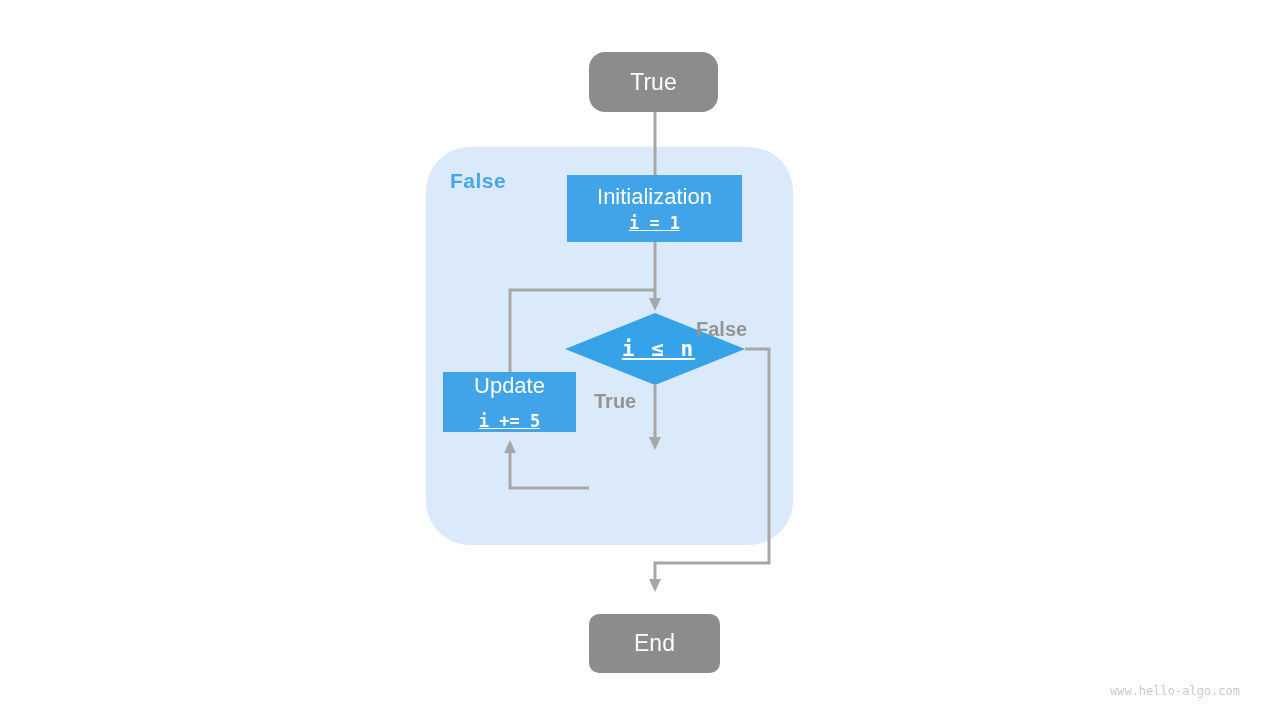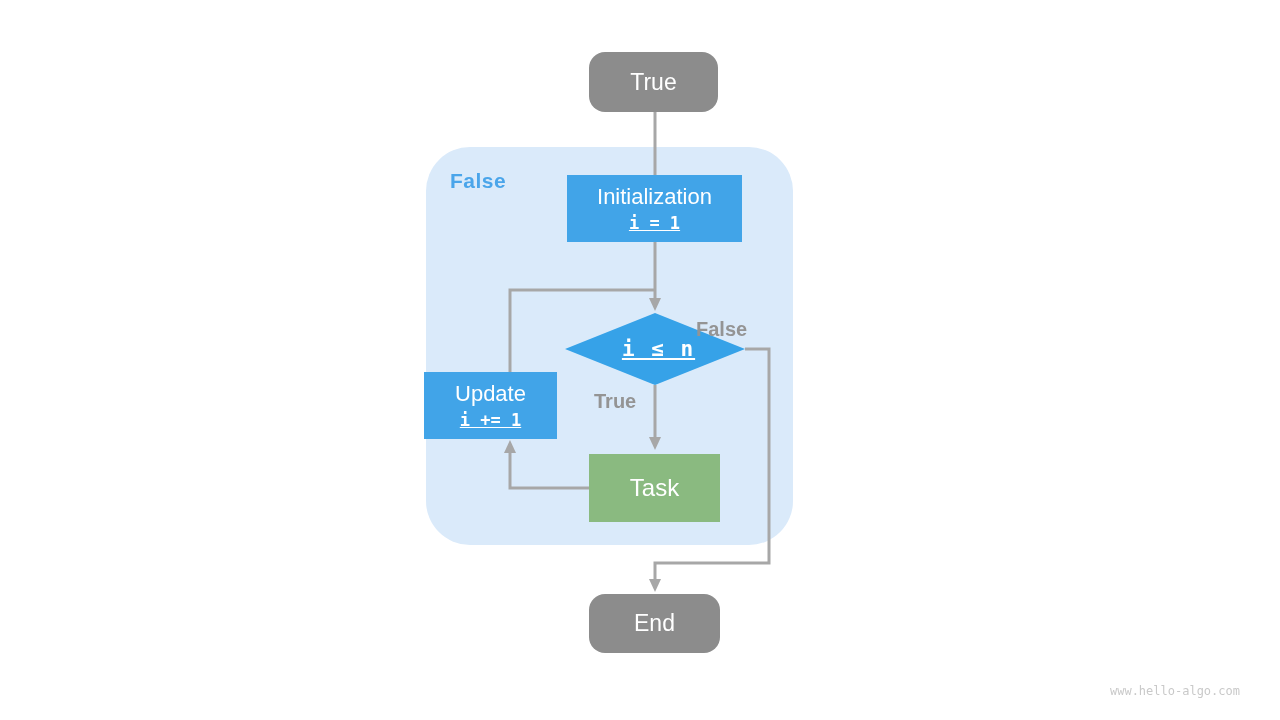--- a/index.html
+++ b/index.html
@@ -50,33 +50,34 @@
   }
 
   .node-diamond {
     left: 565px; top: 313px; width: 180px; height: 72px;
     background: var(--diamond-blue, #36a2e8);
     clip-path: polygon(50% 0, 100% 50%, 50% 100%, 0 50%);
   }
   .node-diamond .code { font-size: 21px; letter-spacing: 2px; margin-top: 0; margin-left: 7px; }
 
   .node-update {
-    left: 424px; top: 372px; width: 133px; height: 67px;
+    left: 443px; top: 372px; width: 133px; height: 60px;
     background: var(--node-blue, #41a4e8);
+    justify-content: space-between;
   }
 
   .node-task {
     left: 589px; top: 454px; width: 131px; height: 68px;
     background: var(--node-green, #8aba80);
   }
   .node-task .main { font-size: 24px; }
 
   .node-end {
-    left: 589px; top: 594px; width: 131px; height: 59px;
-    background: var(--node-gray, #8c8c8c); border-radius: 16px;
+    left: 589px; top: 614px; width: 131px; height: 59px;
+    background: var(--node-gray, #8c8c8c); border-radius: 10px;
   }
 
   .edge-label {
     font-size: 20px; font-weight: bold;
     color: var(--edge-label-color, #949494);
   }
   .label-false { left: 696px; top: 318px; }
   .label-true  { left: 594px; top: 390px; text-align: center; }
 
   .watermark {
@@ -119,26 +120,23 @@
     <span class="main">Initialization</span>
     <span class="code">i = 1</span>
   </div>
 
   <div class="abs node node-diamond">
     <span class="code">i ≤ n</span>
   </div>
 
   <div class="abs node node-update">
     <span class="main">Update</span>
-    <span class="code">i += 1</span>
+    <span class="code">i += 5</span>
   </div>
 
-  <div class="abs node node-task">
-    <span class="main">Task</span>
-  </div>
 
   <div class="abs node node-end">
     <span class="main">End</span>
   </div>
 
   <div class="abs edge-label label-false">False</div>
   <div class="abs edge-label label-true">True</div>
 
   <div class="abs watermark">www.hello-algo.com</div>
 

